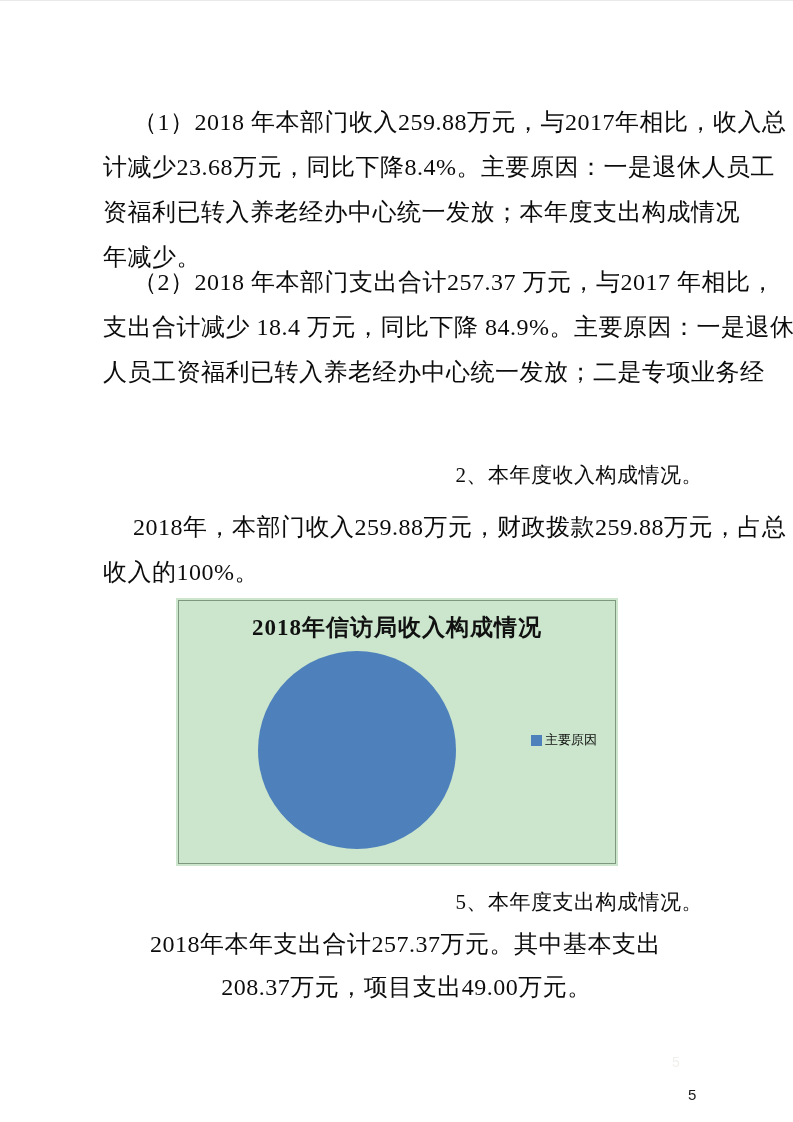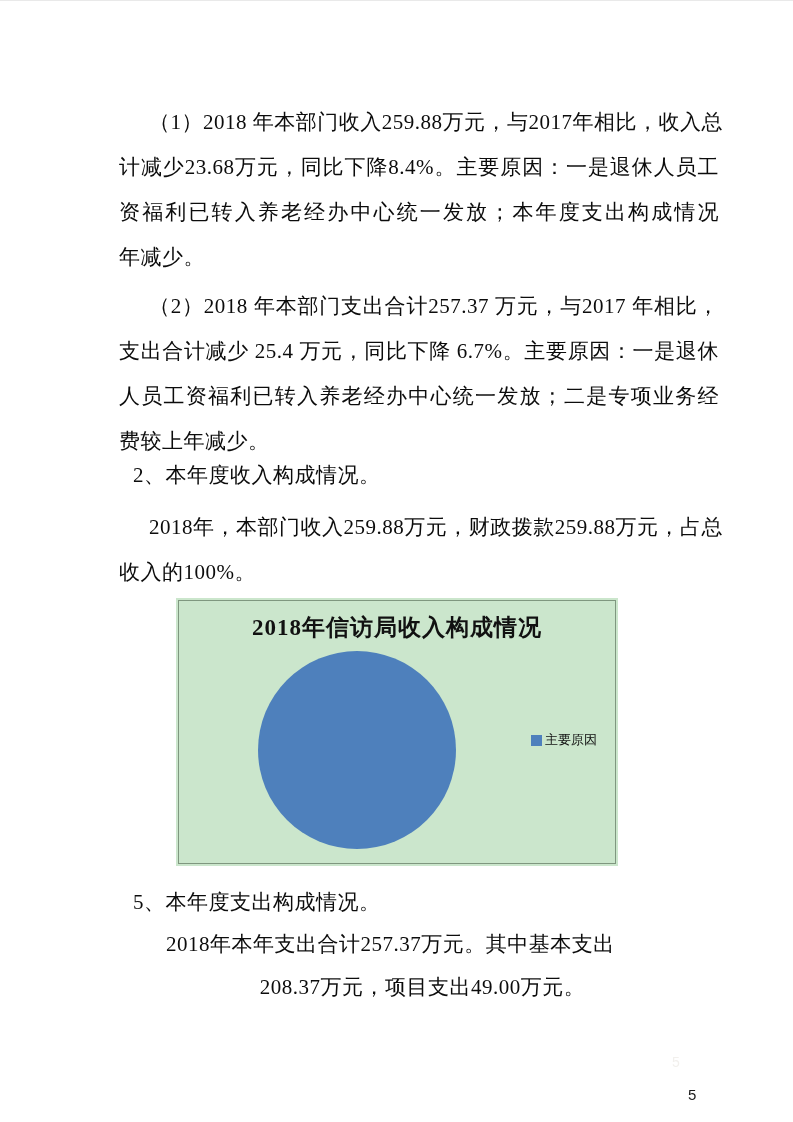--- a/index.html
+++ b/index.html
@@ -10,35 +10,34 @@
     color: #0c0c0c;
     position: relative;
     overflow: hidden;
   }
   .scan-edge { position: absolute; top: 0; left: 0; width: 793px; height: 1px; background: #e9e9e9; }
 
   
   .para { position: absolute; left: 103px; width: 600px; }
   .line {
     width: 600px;
-    font-size: 21px;
+    font-size: 24px;
     line-height: 45px;
     height: 45px;
     white-space: nowrap;
     box-sizing: border-box;
     letter-spacing: 0.5px;
-    margin-left: 16px;
   }
   .line.fill { text-align: justify; text-align-last: justify; }
   .line.indent  { padding-left: 30px; }
   .line.indent2 { padding-left: 47px; }
   .line.indent-sm { padding-left: 7px; text-align: center; }
   .tight .line { line-height: 43px; height: 43px; }
 
-  .heading { position: absolute; left: 103px; width: 600px; font-size: 21px; line-height: 45px; padding-left: 30px; box-sizing: border-box; letter-spacing: 0.5px; white-space: nowrap; }
+  .heading { position: absolute; left: 103px; width: 600px; font-size: 21px; line-height: 45px; padding-left: 30px; box-sizing: border-box; letter-spacing: 0.5px; white-space: nowrap; text-align: right; }
 
   
   .chart {
     position: absolute; left: 176px; top: 598px;
     width: 442px; height: 268px;
     background: #cbe6cc;
     padding: 2px; box-sizing: border-box;
   }
   .chart-inner {
     position: relative; width: 100%; height: 100%;
@@ -73,25 +72,24 @@
 
 <div class="scan-edge"></div>
 
 <div class="para" style="top:100px">
   <div class="line fill indent">（1）2018 年本部门收入259.88万元，与2017年相比，收入总</div>
   <div class="line fill">计减少23.68万元，同比下降8.4%。主要原因：一是退休人员工</div>
   <div class="line fill">资福利已转入养老经办中心统一发放；本年度支出构成情况</div>
   <div class="line">年减少。</div>
 </div>
 
-<div class="para" style="top:284px">
+<div class="para" style="top:260px">
   <div class="line fill indent">（2）2018 年本部门支出合计257.37 万元，与2017 年相比，</div>
-  <div class="line fill">支出合计减少 25.4 万元，同比下降 6.7%。主要原因：一是退休</div>
+  <div class="line fill">支出合计减少 18.4 万元，同比下降 84.9%。主要原因：一是退休</div>
   <div class="line fill">人员工资福利已转入养老经办中心统一发放；二是专项业务经</div>
-  <div class="line">费较上年减少。</div>
 </div>
 
 <div class="heading" style="top:453px">2、本年度收入构成情况。</div>
 
 <div class="para" style="top:505px">
   <div class="line fill indent">2018年，本部门收入259.88万元，财政拨款259.88万元，占总</div>
   <div class="line">收入的100%。</div>
 </div>
 
 <div class="chart">

